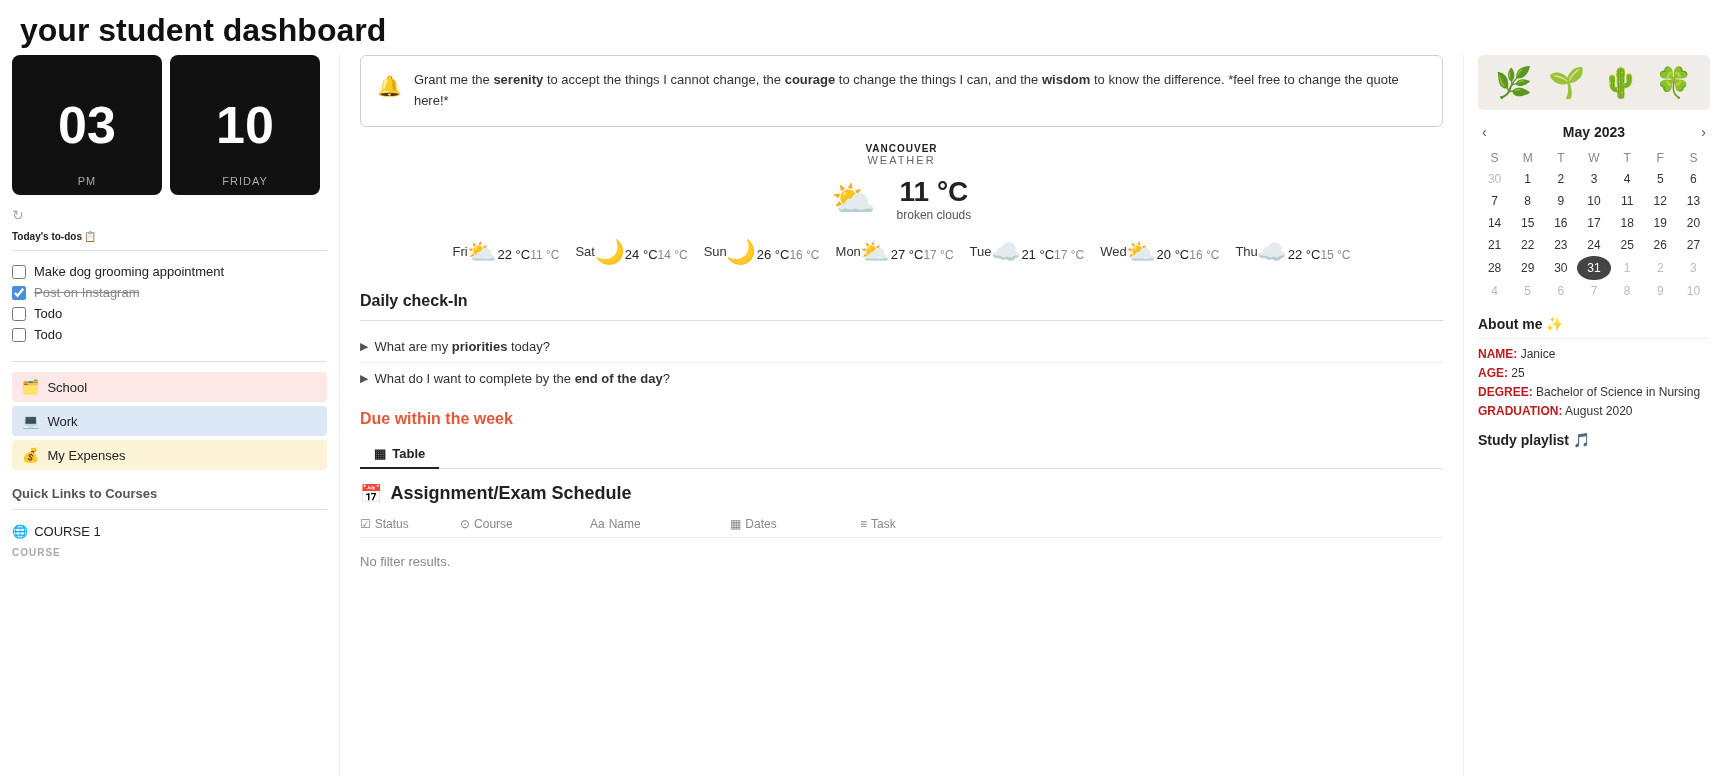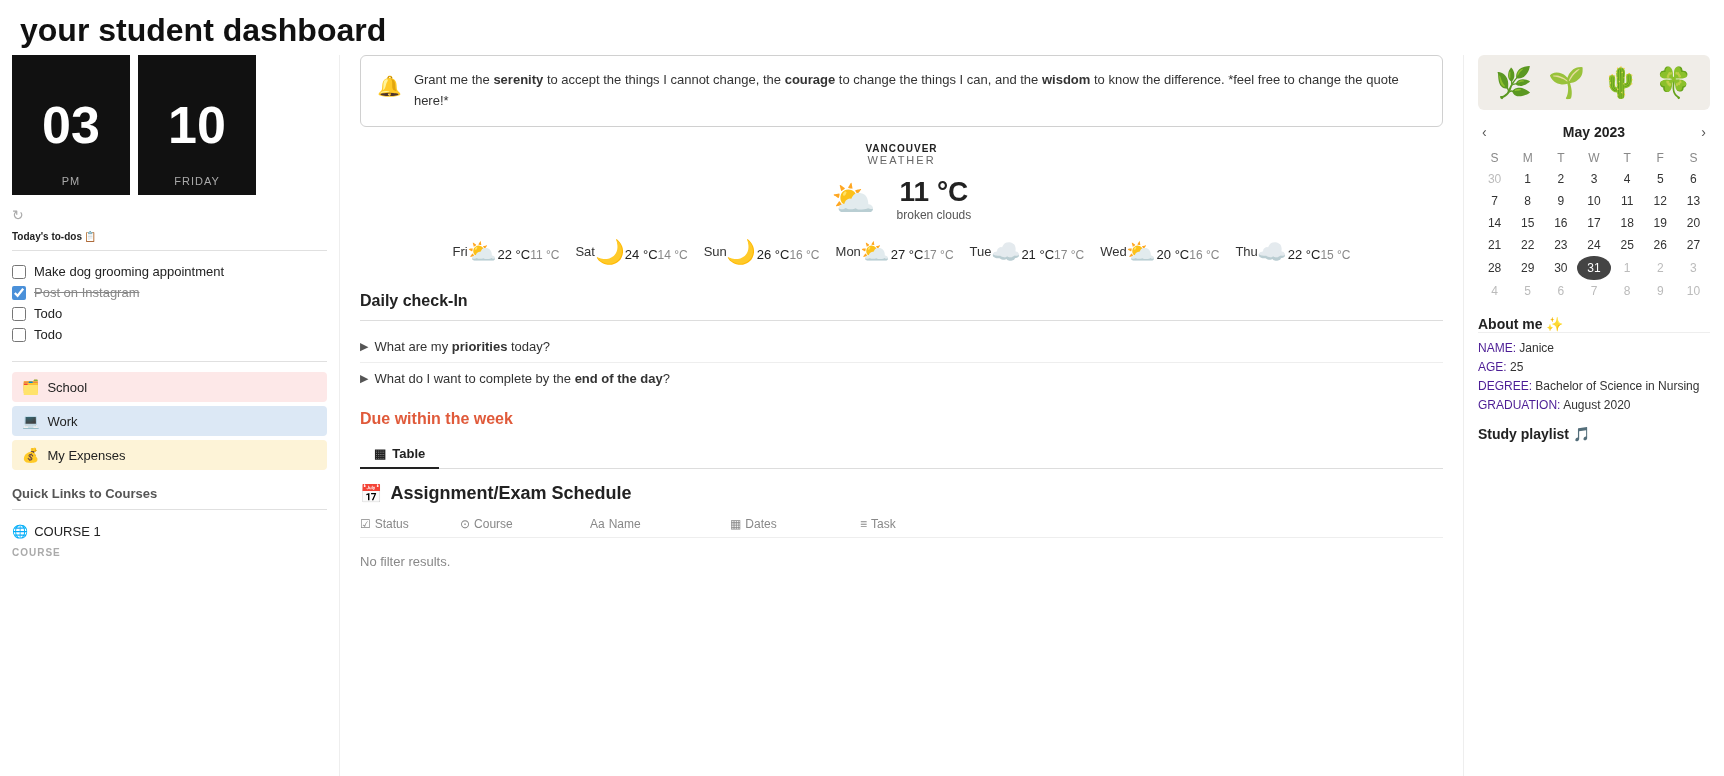--- a/index.html
+++ b/index.html
@@ -45,27 +45,27 @@
     .clock-container {
       display: flex;
       gap: 8px;
       margin-bottom: 12px;
     }
     .clock-block {
       background: #111;
       color: #fff;
       font-size: 52px;
       font-weight: 900;
-      width: 118px;
+      width: 150px;
       height: 140px;
       display: flex;
       flex-direction: column;
       align-items: center;
       justify-content: center;
-      border-radius: 0;
+      border-radius: 8px;
       position: relative;
     }
     .clock-block .clock-label {
       font-size: 11px;
       font-weight: 400;
       position: absolute;
       bottom: 8px;
       color: #aaa;
       letter-spacing: 1px;
     }
@@ -369,27 +369,28 @@
 
     
     .about-me-section {
       margin-bottom: 14px;
     }
     .about-me-title {
       font-size: 14px;
       font-weight: 700;
       margin-bottom: 8px;
       border-bottom: 1px solid #eee;
+      padding-bottom: 6px;
     }
     .about-row {
       font-size: 12px;
       margin-bottom: 5px;
       color: #333;
     }
-    .about-row strong { font-weight: 400; color: #4c1d95; }
+    .about-row strong { font-weight: 700; color: #b91c1c; }
 
     
     .playlist-title {
       font-size: 14px;
       font-weight: 700;
       display: flex;
       align-items: center;
       gap: 6px;
     }
   </style>

